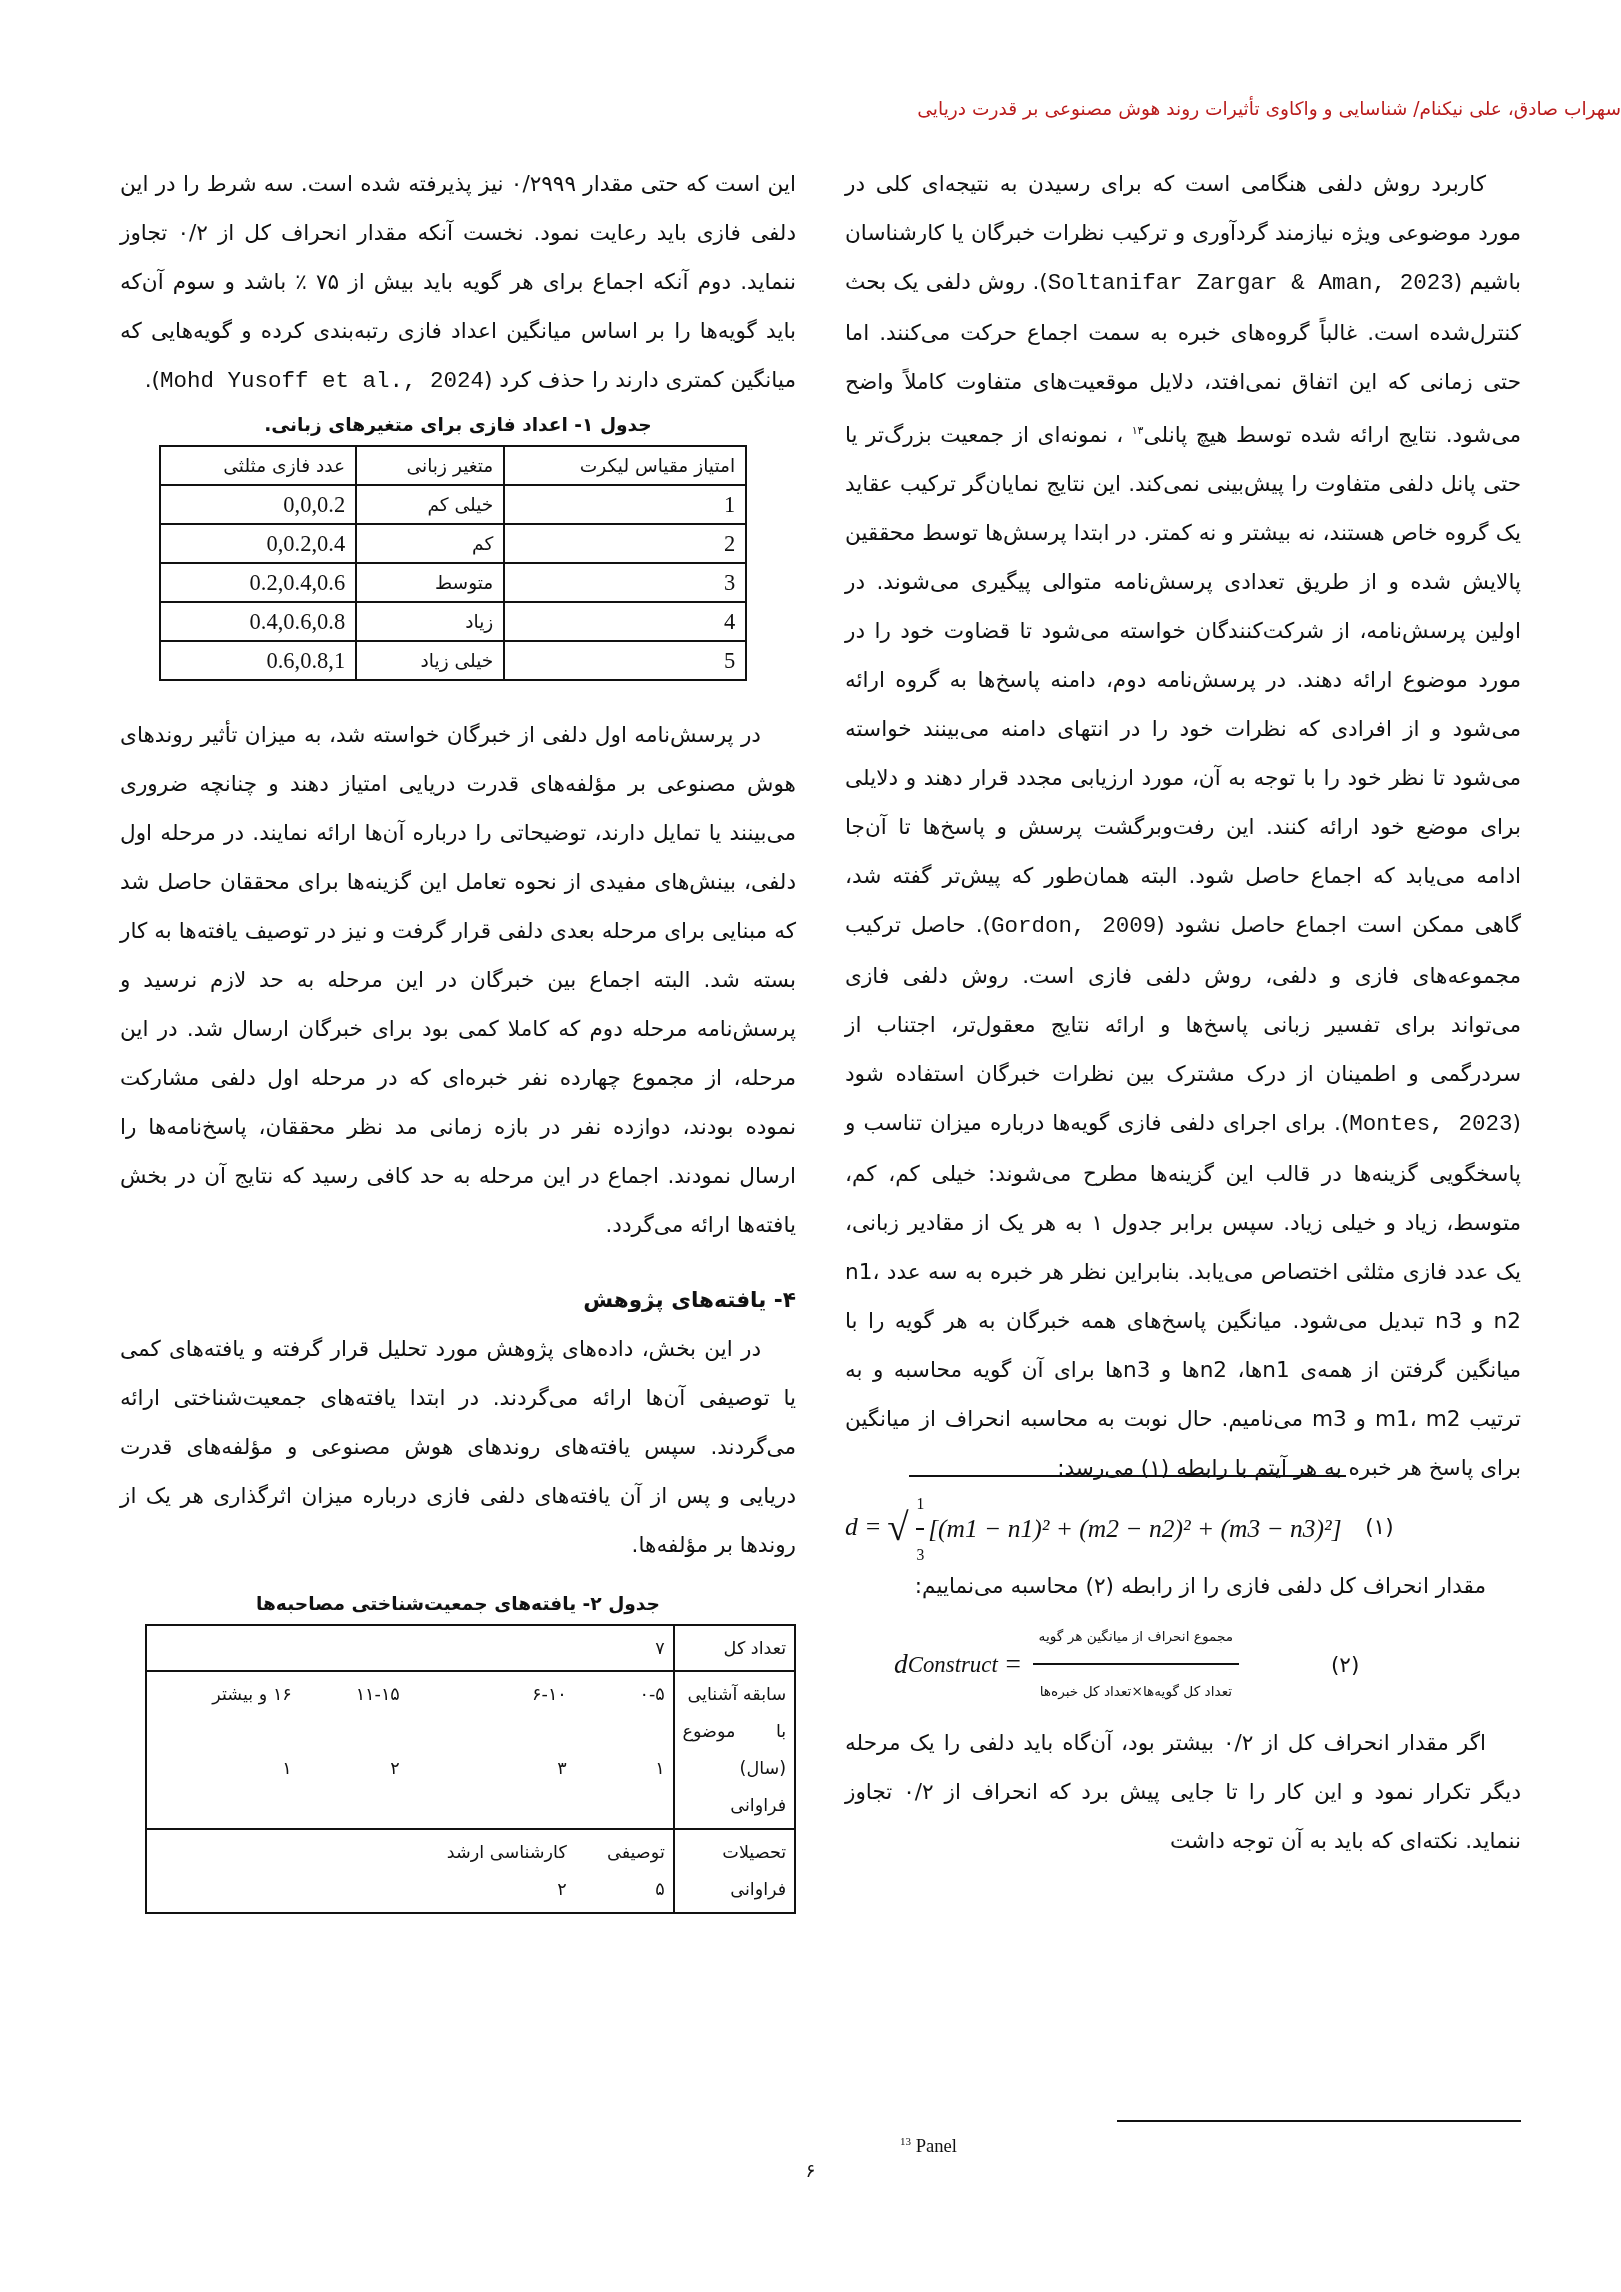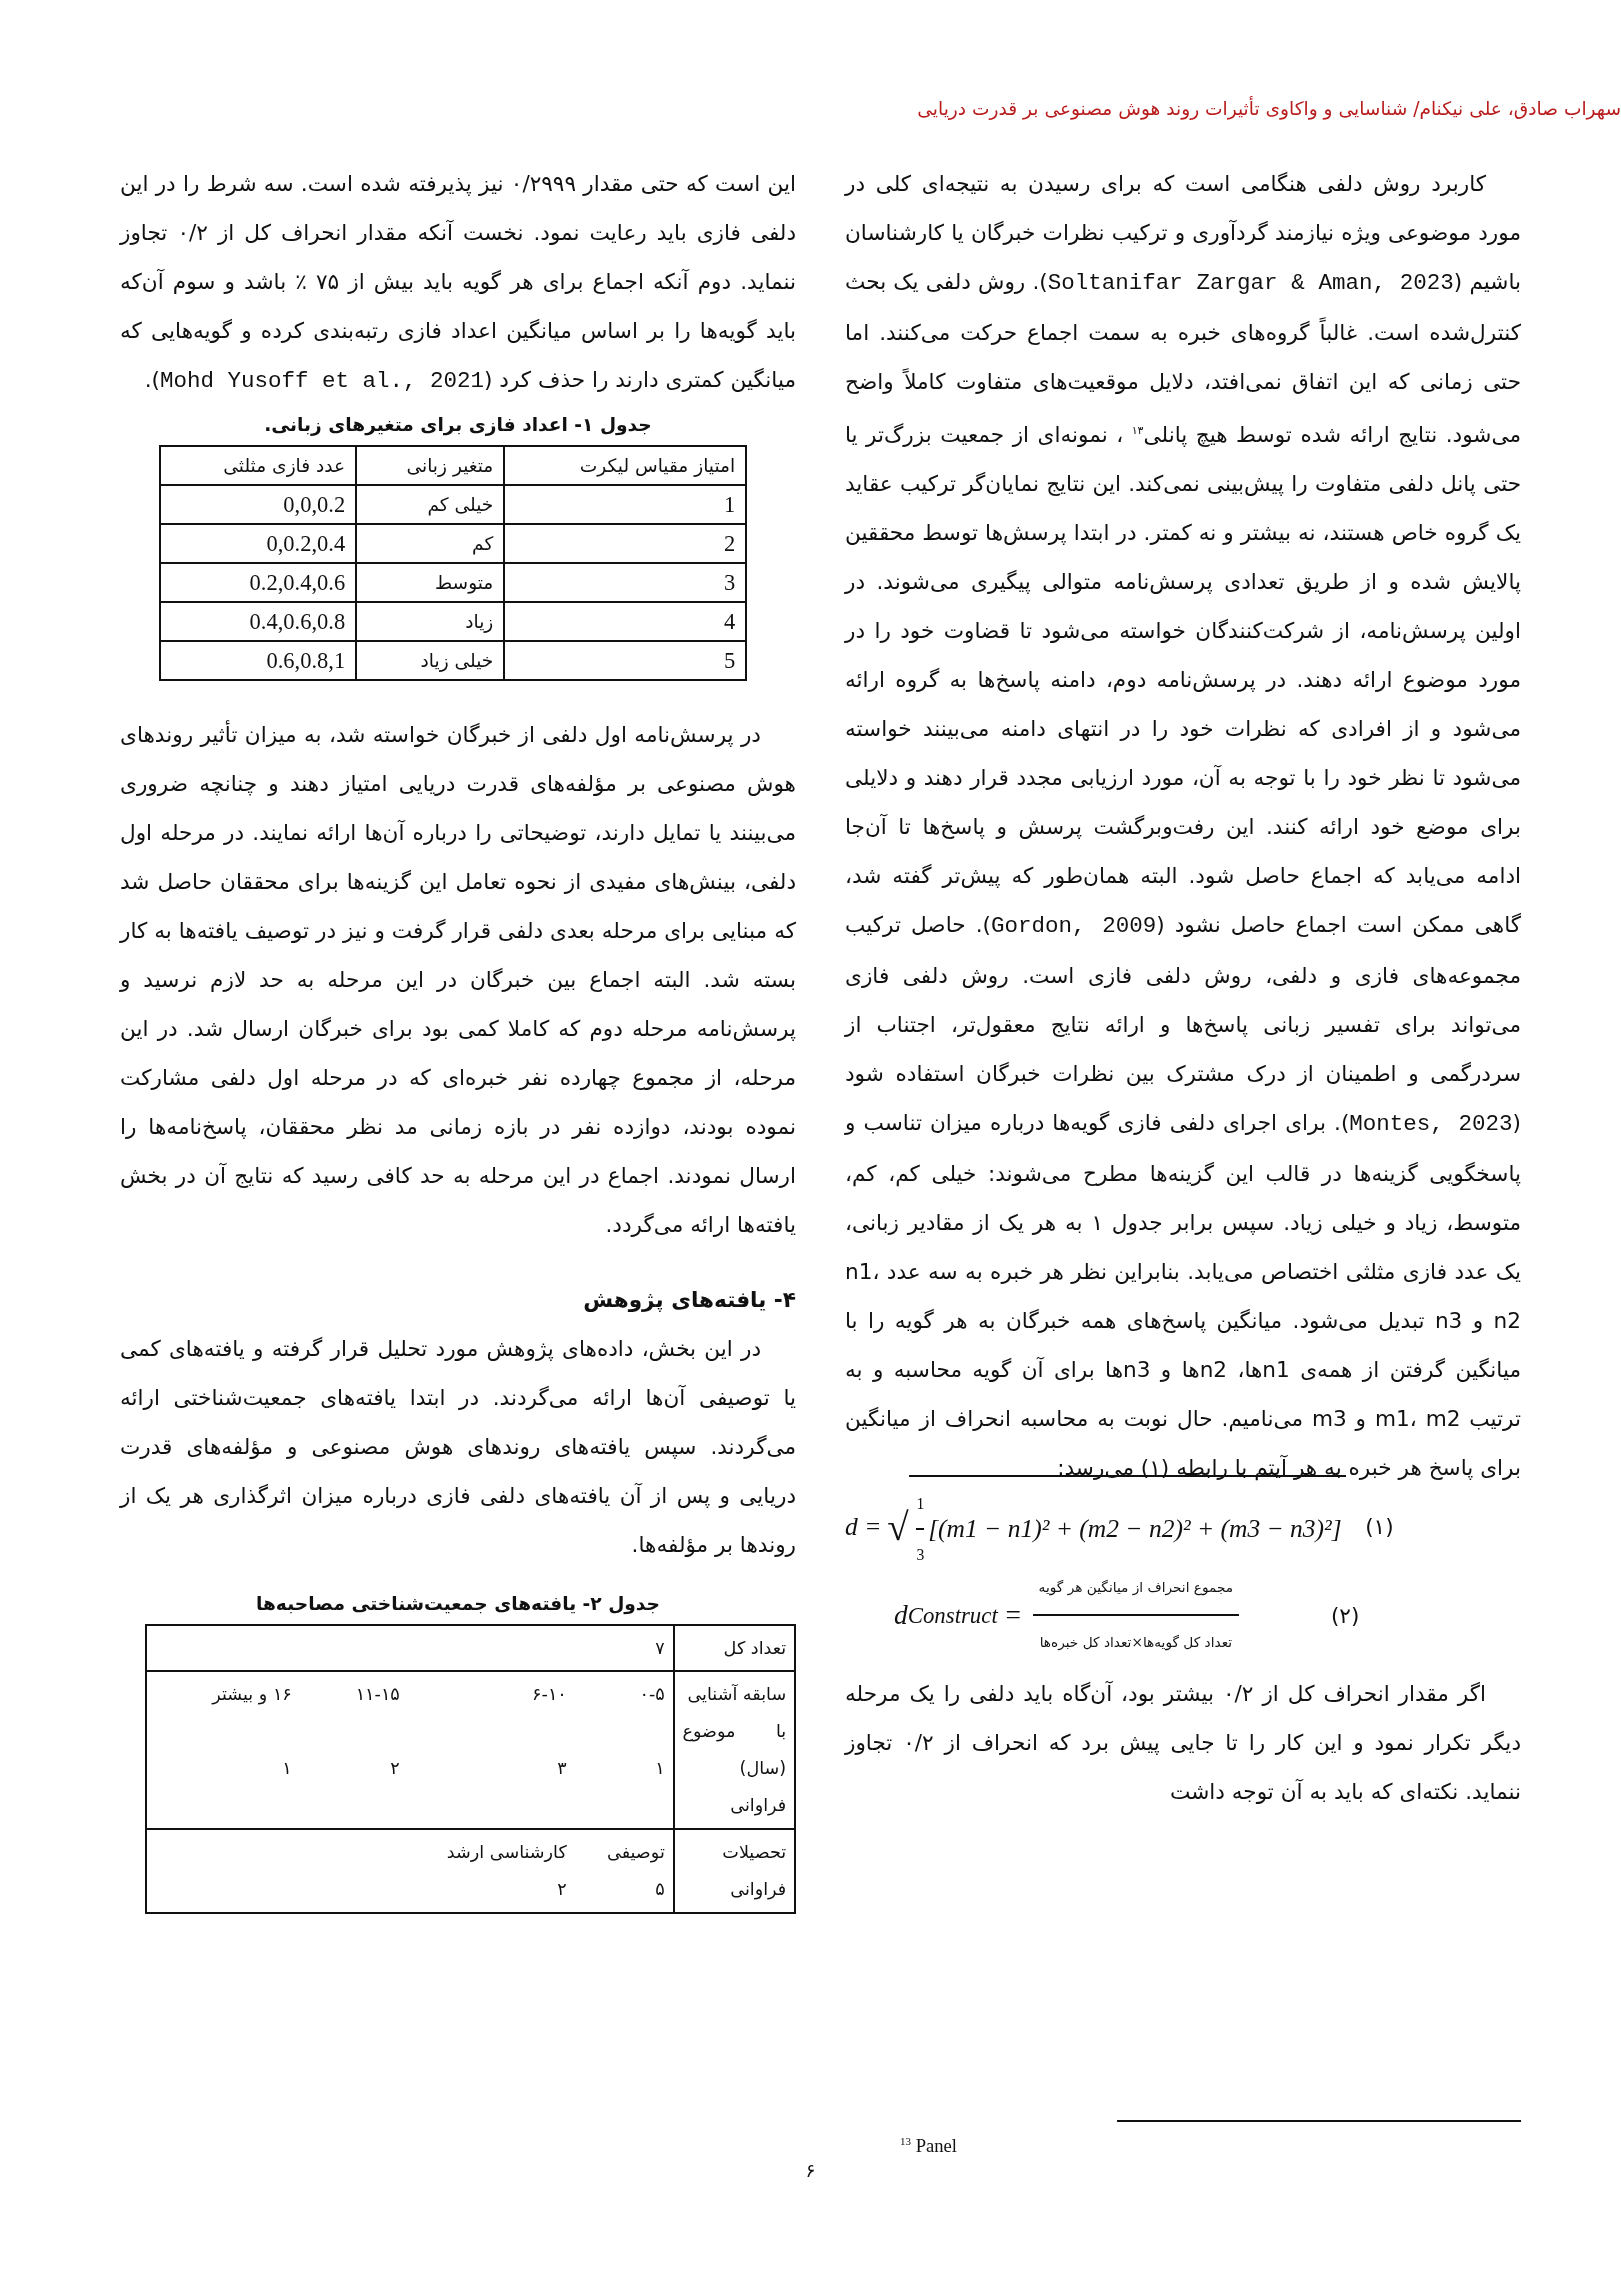--- a/index.html
+++ b/index.html
@@ -77,39 +77,40 @@
           <span>1</span>
           <span class="bar"></span>
           <span>3</span>
         </span>
         <span>[(m1 − n1)² + (m2 − n2)² + (m3 − n3)²]</span>
       </span>
     </span>
     <span class="eq-num">(۱)</span>
   </div>
 
+  <p class="indent">مقدار انحراف کل دلفی فازی را از رابطه (۲) محاسبه می‌نماییم:</p>
 
   <div class="eq2">
     <span>d</span>
       <sub>Construct</sub>
     <span style="font-style:normal;margin:0 7.8px;">=</span>
     <span class="frac">
       <span class="frac-fa">مجموع انحراف از میانگین هر گویه</span>
       <span class="bar"></span>
       <span class="frac-fa">تعداد کل گویه‌ها×تعداد کل خبره‌ها</span>
     </span>
     <span class="eqn">(۲)</span>
   </div>
 
   <p class="indent">اگر مقدار انحراف کل از ۰/۲ بیشتر بود، آن‌گاه باید دلفی را یک مرحله دیگر تکرار نمود و این کار را تا جایی پیش برد که انحراف از ۰/۲ تجاوز ننماید. نکته‌ای که باید به آن توجه داشت</p>
 </div>
 
 <div class="col col-left">
   <p>
-    <span>این است که حتی مقدار ۰/۲۹۹۹ نیز پذیرفته شده است. سه شرط را در این دلفی فازی باید رعایت نمود. نخست آنکه مقدار انحراف کل از ۰/۲ تجاوز ننماید. دوم آنکه اجماع برای هر گویه باید بیش از ۷۵ ٪ باشد و سوم آن‌که باید گویه‌ها را بر اساس میانگین اعداد فازی رتبه‌بندی کرده و گویه‌هایی که میانگین کمتری دارند را حذف کرد (</span><span class="ltr">Mohd Yusoff et al., 2021</span><span>).</span>
+    <span>این است که حتی مقدار ۰/۲۹۹۹ نیز پذیرفته شده است. سه شرط را در این دلفی فازی باید رعایت نمود. نخست آنکه مقدار انحراف کل از ۰/۲ تجاوز ننماید. دوم آنکه اجماع برای هر گویه باید بیش از ۷۵ ٪ باشد و سوم آن‌که باید گویه‌ها را بر اساس میانگین اعداد فازی رتبه‌بندی کرده و گویه‌هایی که میانگین کمتری دارند را حذف کرد (</span><span class="ltr">Mohd Yusoff et al., 2024</span><span>).</span>
   </p>
 
   <div class="table-caption">جدول ۱- اعداد فازی برای متغیرهای زبانی.</div>
   <table class="t1">
     <tbody>
         <tr>
       <th>امتیاز مقیاس لیکرت</th>
       <th>متغیر زبانی</th>
       <th>عدد فازی مثلثی</th>
     </tr>

